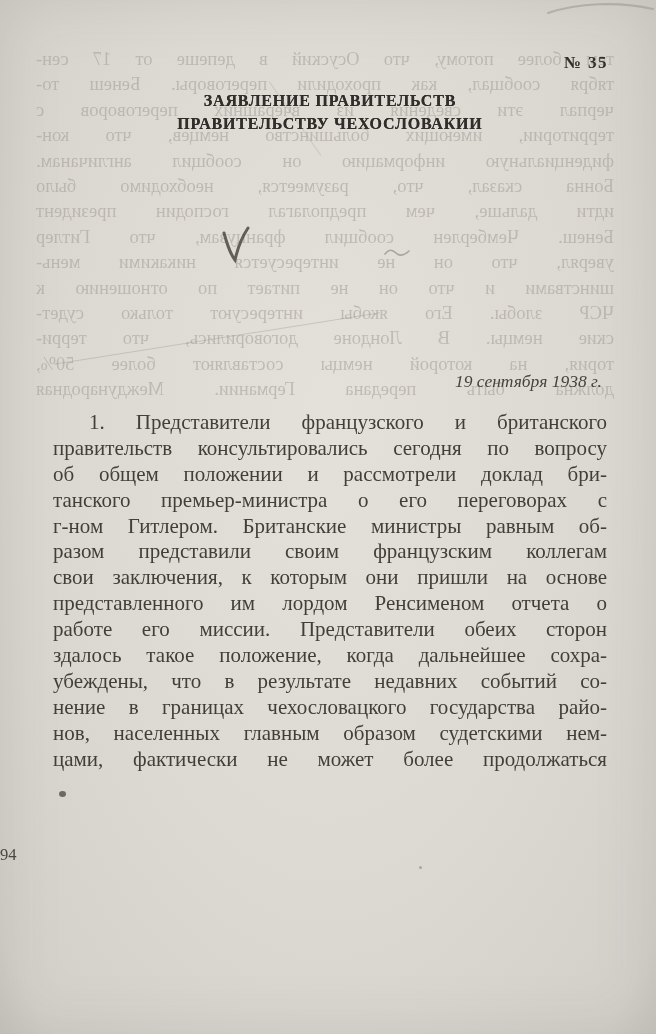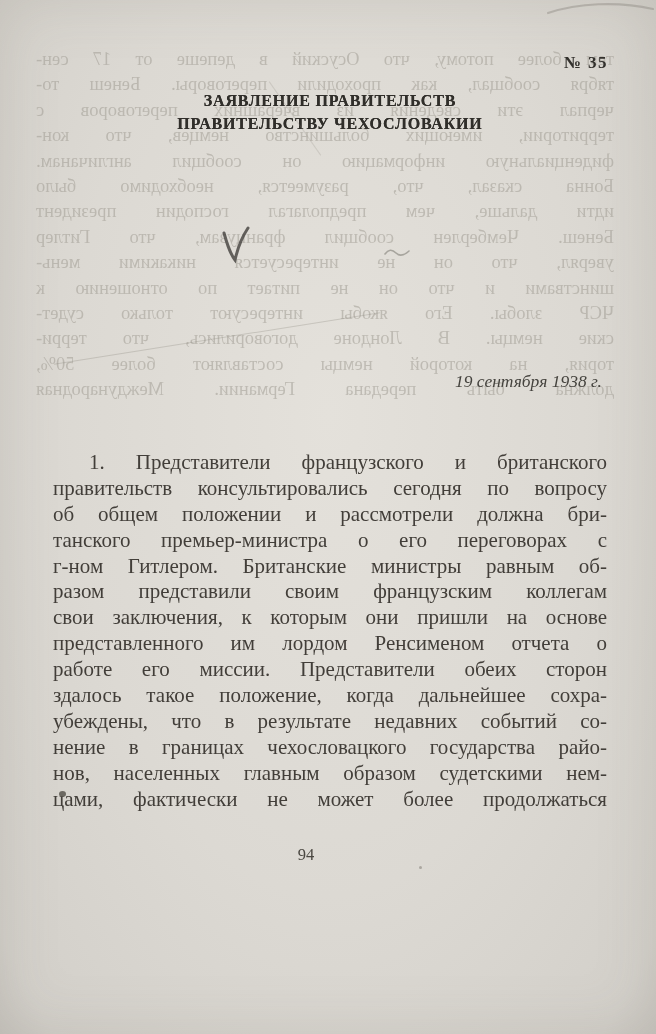--- a/index.html
+++ b/index.html
@@ -37,31 +37,31 @@
     text-align:center;font-weight:bold;font-size:16px;
     line-height:22.5px;letter-spacing:0.8px;color:#302e2a;
     text-shadow:0 0 0.5px #302e2a;
   }
   .date{
     position:absolute;top:371px;left:52px;width:550px;
     text-align:right;font-style:italic;font-size:17.5px;color:#45433e;
   }
   .body{
     position:absolute;top:410px;left:53px;width:554px;
-    font-size:21px;color:#423e39;margin-top:40px;
+    font-size:21px;color:#423e39;
   }
   .body-line{
     height:25.9px;line-height:25.9px;
     text-align:justify;text-align-last:justify;
     overflow:hidden;
   }
   .body-line.first{padding-left:36px;}
   .page-number{
     position:absolute;top:845px;left:0;width:612px;
-    text-align:center;font-size:16.5px;color:#4a4741;
+    font-size:16.5px;color:#4a4741;
   }
   .mark-svg{position:absolute;}
   .ink-dot{
     position:absolute;left:59px;top:791px;width:7px;height:6px;
     border-radius:50%;background:#59564f;opacity:0.85;
   }
   .speck{
     position:absolute;left:419px;top:866px;width:3px;height:3px;
     border-radius:50%;background:#8a867e;opacity:0.6;
   }
@@ -101,21 +101,21 @@
   <div class="title">
     <div>ЗАЯВЛЕНИЕ ПРАВИТЕЛЬСТВ</div>
     <div>ПРАВИТЕЛЬСТВУ ЧЕХОСЛОВАКИИ</div>
   </div>
 
   <div class="date">19 сентября 1938 г.</div>
 
   <div class="body">
     <div class="body-line first">1. Представители французского и британского</div>
     <div class="body-line">правительств консультировались сегодня по вопросу</div>
-    <div class="body-line">об общем положении и рассмотрели должна бри-</div>
+    <div class="body-line">об общем положении и рассмотрели доклад бри-</div>
     <div class="body-line">танского премьер-министра о его переговорах с</div>
     <div class="body-line">г-ном Гитлером. Британские министры равным об-</div>
     <div class="body-line">разом представили своим французским коллегам</div>
     <div class="body-line">свои заключения, к которым они пришли на основе</div>
     <div class="body-line">представленного им лордом Ренсименом отчета о</div>
     <div class="body-line">работе его миссии. Представители обеих сторон</div>
     <div class="body-line">здалось такое положение, когда дальнейшее сохра-</div>
     <div class="body-line">убеждены, что в результате недавних событий со-</div>
     <div class="body-line">нение в границах чехословацкого государства райо-</div>
     <div class="body-line">нов, населенных главным образом судетскими нем-</div>

